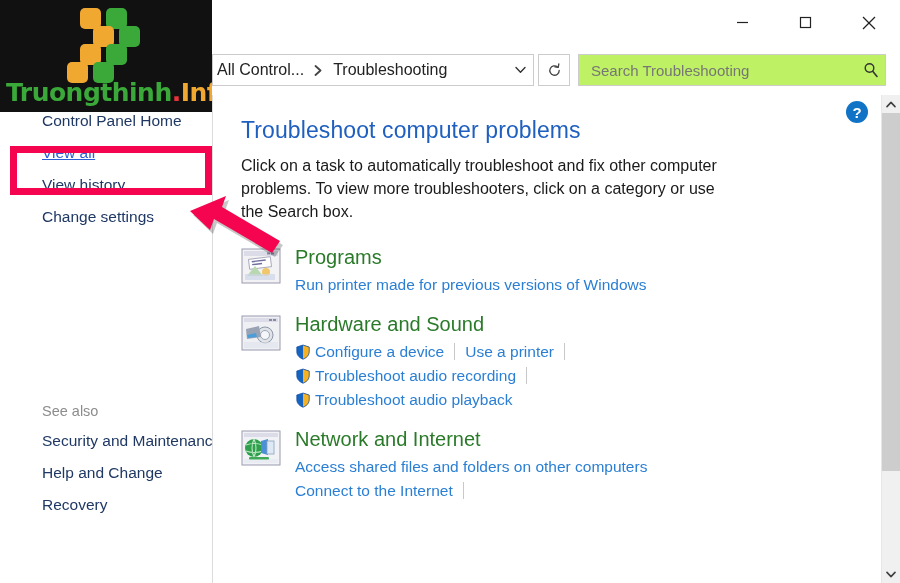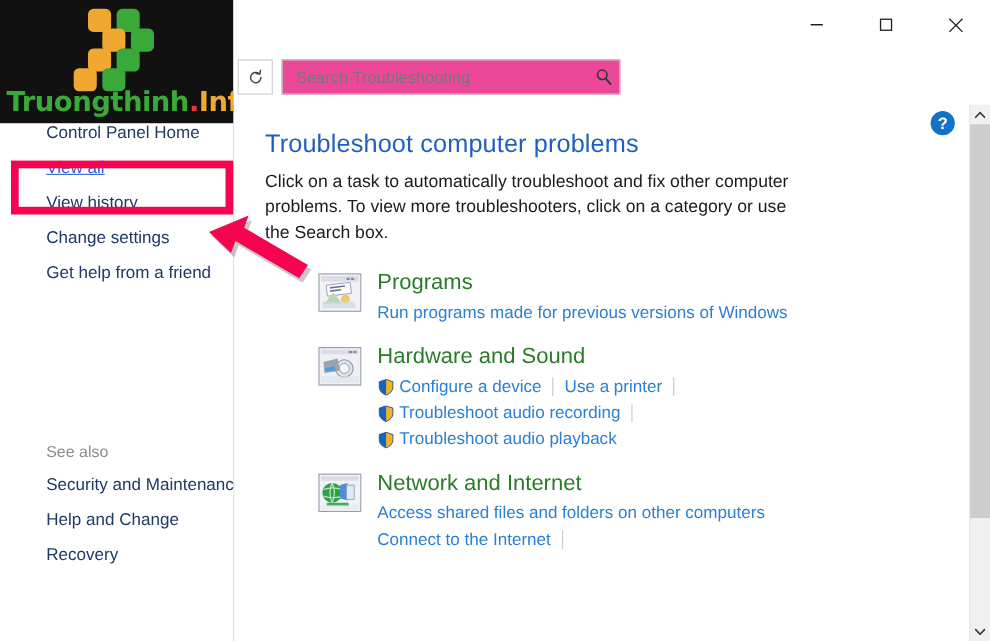--- a/index.html
+++ b/index.html
@@ -95,21 +95,21 @@
     background: #ffffff;
     display: flex; align-items: center; justify-content: center;
     color: #444444;
     flex: 0 0 30px;
   }
   .searchbox {
     width: 290px; flex: 0 0 290px;
     height: 30px;
     margin-left: 8px;
     border: 1px solid #cccccc;
-    background: #ec4899;
+    background: #bef264;
     display: flex; align-items: center;
     padding: 0 6px 0 10px;
   }
   .searchbox input {
     flex: 1 1 auto;
     border: 0; outline: 0;
     font-family: "Liberation Sans", sans-serif;
     font-size: 15px; color: #222222;
     background: transparent;
     min-width: 0;
@@ -195,21 +195,20 @@
   .page-desc {
     font-size: 16px;
     color: #1a1a1a;
     line-height: 1.45;
     max-width: 500px;
     margin: 0 0 22px 0;
   }
   .category {
     display: flex;
     margin-bottom: 16px;
-    margin-left: 48px;
   }
   .cat-icon {
     width: 40px; height: 36px;
     flex: 0 0 40px;
     margin-right: 14px;
     margin-top: 2px;
   }
   .cat-body { flex: 1 1 auto; min-width: 0; }
   .cat-title {
     font-size: 20px;
@@ -280,20 +279,35 @@
         <svg width="14" height="14" viewBox="0 0 14 14">
           <line x1="1" y1="1" x2="13" y2="13" stroke="#222" stroke-width="1.2"></line>
           <line x1="13" y1="1" x2="1" y2="13" stroke="#222" stroke-width="1.2"></line>
         </svg>
       </div>
     </div>
   </div>
 
   <div class="addressrow">
     <div class="addr-left-pad"></div>
+    <div class="addressbar">
+      <span class="crumb">All Control...</span>
+      <span class="crumb-sep">
+        <svg width="9" height="11" viewBox="0 0 9 11">
+            <path d="M1.5 1 L6.5 5.5 L1.5 10" fill="none" stroke="#444" stroke-width="1.8" stroke-linecap="round" stroke-linejoin="round"></path>
+          </svg>
+      </span>
+      <span class="crumb">Troubleshooting</span>
+      <span class="addr-flex"></span>
+      <span class="addr-drop">
+        <svg width="11" height="8" viewBox="0 0 11 8">
+            <path d="M1 1.6 L5.5 6.2 L10 1.6" fill="none" stroke="#333" stroke-width="1.4" stroke-linecap="round" stroke-linejoin="round"></path>
+          </svg>
+      </span>
+    </div>
     <div class="refresh">
       <svg width="15" height="15" viewBox="0 0 16 16">
         <path d="M13 8 A5 5 0 1 1 11.2 4.2" fill="none" stroke="#444" stroke-width="1.4" stroke-linecap="round"></path>
         <path d="M12.6 0.9 L12.0 4.7 L8.4 4.1" fill="none" stroke="#444" stroke-width="1.4" stroke-linecap="round" stroke-linejoin="round"></path>
       </svg>
     </div>
     <div class="searchbox">
       <input type="text" placeholder="Search Troubleshooting" style="">
       <span class="search-icon">
         <svg width="16" height="16" viewBox="0 0 16 16">
@@ -304,21 +318,20 @@
     </div>
   </div>
 
   <div class="body">
 
     <div class="sidebar">
       <a class="nav-link" href="#">Control Panel Home</a>
       <a class="nav-link highlighted" href="#">View all</a>
       <a class="nav-link" href="#">View history</a>
       <a class="nav-link" href="#">Change settings</a>
-      <a class="nav-link" href="#">Get help from a friend</a>
 
       <div class="sidebar-bottom">
         <div class="see-also-label">See also</div>
         <a class="nav-link" href="#">Security and Maintenance</a>
         <a class="nav-link" href="#">Help and Change</a>
         <a class="nav-link" href="#">Recovery</a>
       </div>
 
       <div class="highlight-box"></div>
     </div>
@@ -341,21 +354,21 @@
             <rect x="11" y="15" width="10" height="1.4" fill="#6f6fa0" transform="rotate(-7 19 15)"></rect>
             <path d="M6 28 L14 18 L22 28 Z" fill="#b9d8b2"></path>
             <circle cx="25" cy="24" r="4" fill="#f0c76a"></circle>
             <rect x="4" y="26" width="30" height="6" fill="#cfd6e8" opacity="0.7"></rect>
           </svg>
         </div>
         <div class="cat-body">
           <h2 class="cat-title">Programs</h2>
           <div class="task-row">
             <span class="task">
-              <span>Run programs made for previous versions of Windows</span>
+              <span>Run printer made for previous versions of Windows</span>
             </span>
           </div>
         </div>
       </div>
 
       <div class="category">
         <div class="cat-icon">
           <svg width="40" height="36" viewBox="0 0 40 36">
             <rect x="1" y="1" width="38" height="34" fill="#eef0f4" stroke="#9a9ab0" stroke-width="1"></rect>
             <rect x="3" y="3" width="34" height="4" fill="#dcdce8"></rect>

